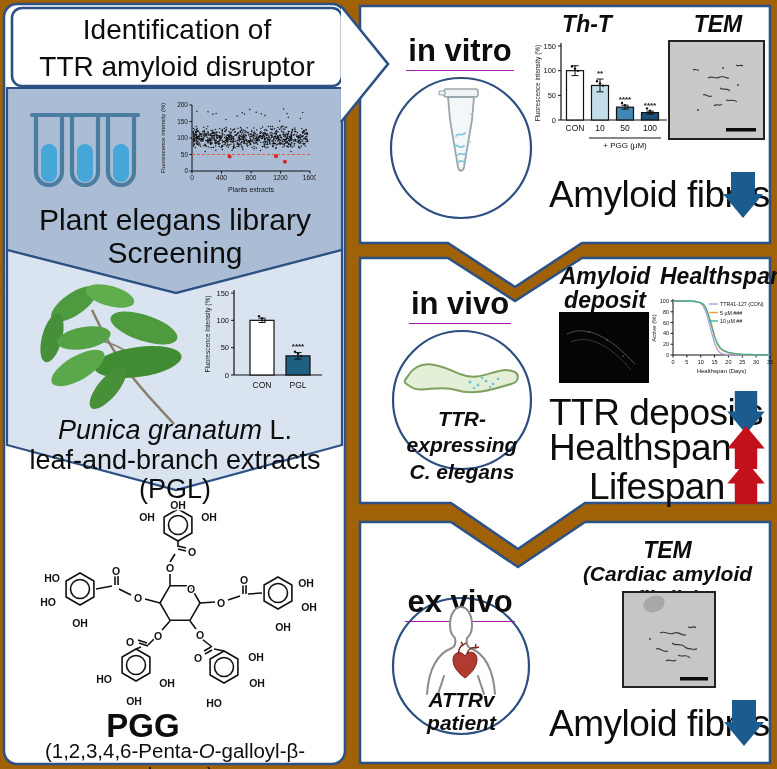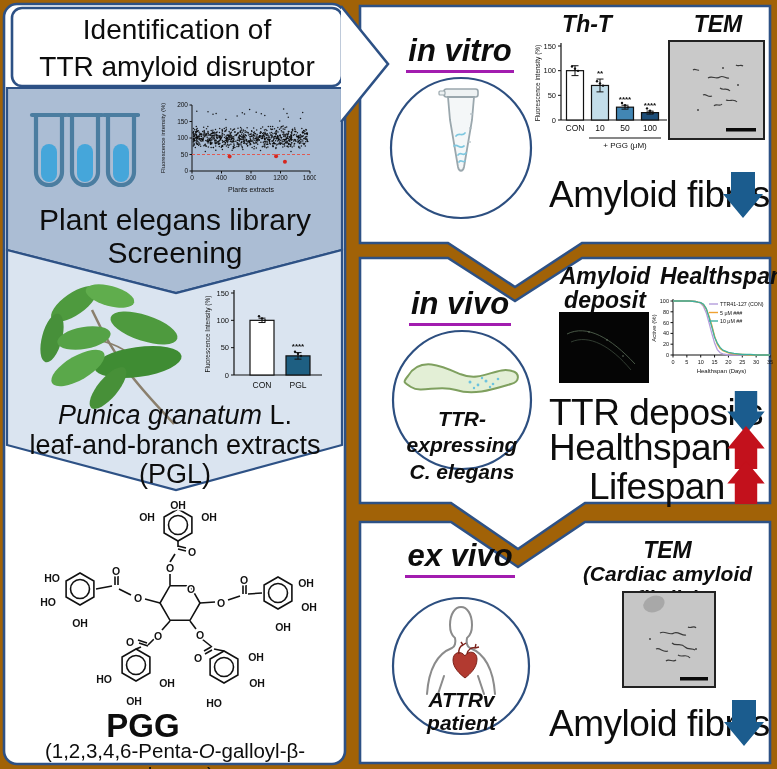--- a/index.html
+++ b/index.html
@@ -1,21 +1,21 @@
 <!DOCTYPE html>
 <html><head>
 <meta charset="utf-8">
 <style>
   html,body{margin:0;padding:0;background:#fff;}
   #fig{position:relative;width:777px;height:769px;background:#a16207;
        font-family:"Liberation Sans",sans-serif;color:#0d0d0d;overflow:hidden;}
   .abs{position:absolute;}
   .ctr{text-align:center;}
   .ital{font-style:italic;}
-  .phase{font-style:italic;font-weight:600;border-bottom:3px solid #a21caf;padding:0 2px 1px 2px;display:inline-block;}
+  .phase{font-weight:600;border-bottom:1px solid #a21caf;padding:0 2px 1px 2px;display:inline-block;}
   .bigres{font-size:37px;font-weight:500;letter-spacing:-0.5px;white-space:nowrap;}
   .chart-title{font-style:italic;font-weight:600;font-size:23px;line-height:1.05;}
   svg text{font-family:"Liberation Sans",sans-serif;fill:#111;}
 </style>
 </head>
 <body>
 <div id="fig">
 
 <svg class="abs" style="left:0;top:0;" width="777" height="769">
 
@@ -980,21 +980,21 @@
       <line x1="94.5" y1="71.58666666666667" x2="101.5" y2="71.58666666666667" stroke="#111" stroke-width="1"></line>
       <line x1="94.5" y1="78.14666666666666" x2="101.5" y2="78.14666666666666" stroke="#111" stroke-width="1"></line>
       <circle cx="95" cy="70.66666666666667" r="1.2" fill="#111"></circle>
       <circle cx="98" cy="72.86666666666667" r="1.2" fill="#111"></circle>
       <circle cx="101" cy="75.06666666666668" r="1.2" fill="#111"></circle>
       <text x="98" y="68.08666666666667" font-size="8" text-anchor="middle" font-weight="bold">****</text>
       <text x="98" y="107" font-size="8.5" text-anchor="middle">PGL</text>
       <text x="10" y="53" font-size="6.5" text-anchor="middle" transform="rotate(-90 10 53)">Fluorescence Intensity (%)</text>
     </svg>
 
-<div class="abs ctr" style="left:7px;top:401px;width:336px;font-size:27px;line-height:1.1;">
+<div class="abs ctr" style="left:7px;top:416px;width:336px;font-size:27px;line-height:1.1;">
   <div><span class="ital">Punica granatum</span><span> L.</span></div>
   <div>leaf-and-branch extracts</div>
   <div>(PGL)</div>
 </div>
 
 <svg class="abs" style="left:28px;top:497px;" width="292" height="212" viewBox="0 0 292 212">
   <g stroke="#111" stroke-width="1.6" fill="none">
 
     <polygon points="172.0,106.0 162.0,88.7 142.0,88.7 132.0,106.0 142.0,123.3 162.0,123.3"></polygon>
 
@@ -1247,21 +1247,21 @@
     </svg>
 <div class="abs bigres" style="left:549px;top:427px;">Healthspan</div>
 <svg class="abs arr-up" style="left:727px;top:426px;" width="38" height="43" viewBox="0 0 40 46">
       <polygon points="20,0 40,24 32,24 32,46 8,46 8,24 0,24" fill="#c3111c"></polygon>
     </svg>
 <div class="abs bigres" style="left:549px;top:466px;margin-left:40px;">Lifespan</div>
 <svg class="abs arr-up" style="left:727px;top:461px;" width="38" height="43" viewBox="0 0 40 46">
       <polygon points="20,0 40,24 32,24 32,46 8,46 8,24 0,24" fill="#c3111c"></polygon>
     </svg>
 
-<div class="abs ctr" style="left:380px;top:538px;width:160px;font-size:31px;"><span class="phase">ex vivo</span></div>
+<div class="abs ctr" style="left:380px;top:584px;width:160px;font-size:31px;"><span class="phase">ex vivo</span></div>
 
 <svg class="abs" style="left:419px;top:600px;" width="84" height="96" viewBox="0 0 84 96">
   <path d="M8,94 C10,66 20,53 33,48 C36,47 37,42 36,38 C32,35 31,29 31,25 C31,14 36,7 42,7 C48,7 53,14 53,25 C53,29 52,35 48,38 C47,42 48,47 51,48 C64,53 74,66 76,94" fill="#ffffff" stroke="#8b8b8b" stroke-width="2" stroke-linecap="round"></path>
   <path d="M19,94 L25,76 M65,94 L59,76" stroke="#8b8b8b" stroke-width="2" fill="none" stroke-linecap="round"></path>
   <g>
     <path d="M46,56 C42,50 34,52 34,60 C34,68 41,74 46,78 C51,74 58,68 58,59 C58,51 49,50 46,56 Z" fill="#b23a30" stroke="#7c221a" stroke-width="1"></path>
     <path d="M40,54 C39,50 41,46 44,45 M48,54 C49,49 53,47 56,48 M44,45 l-2,-3 M44,45 l3,-2 M56,48 l1,-4 M56,48 l4,-1" stroke="#7c221a" stroke-width="1.4" fill="none"></path>
   </g>
 </svg>
 

